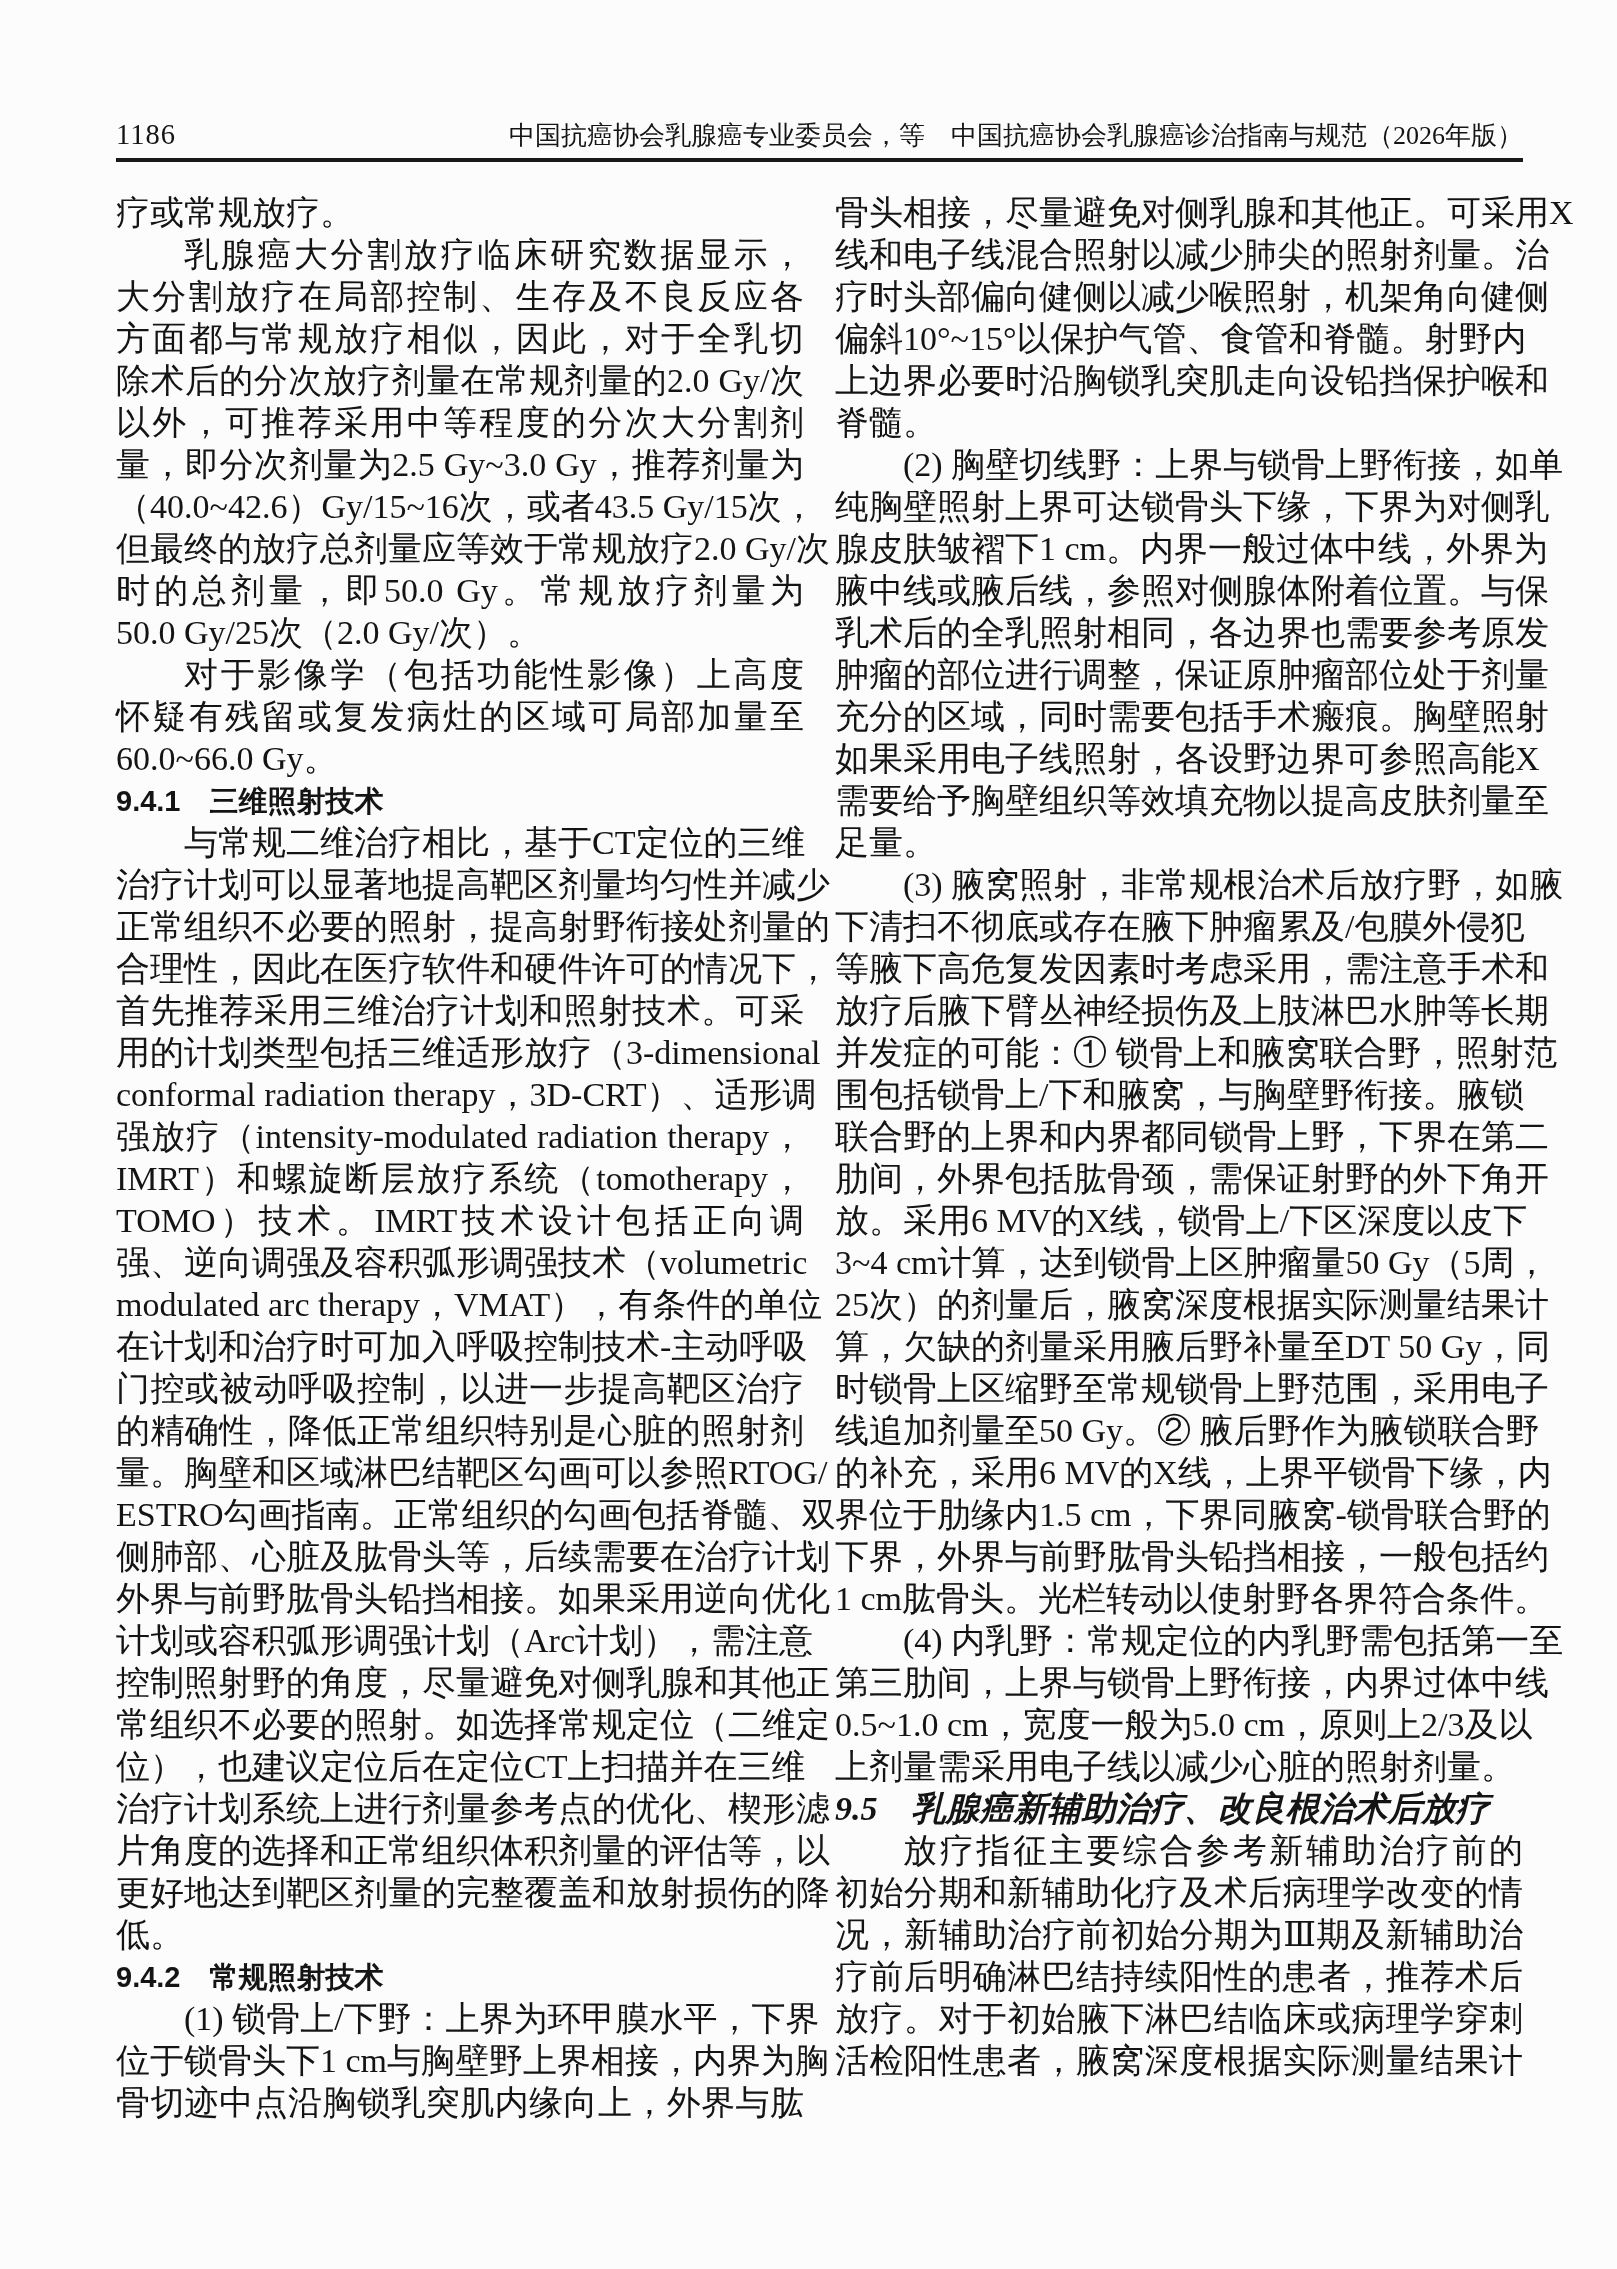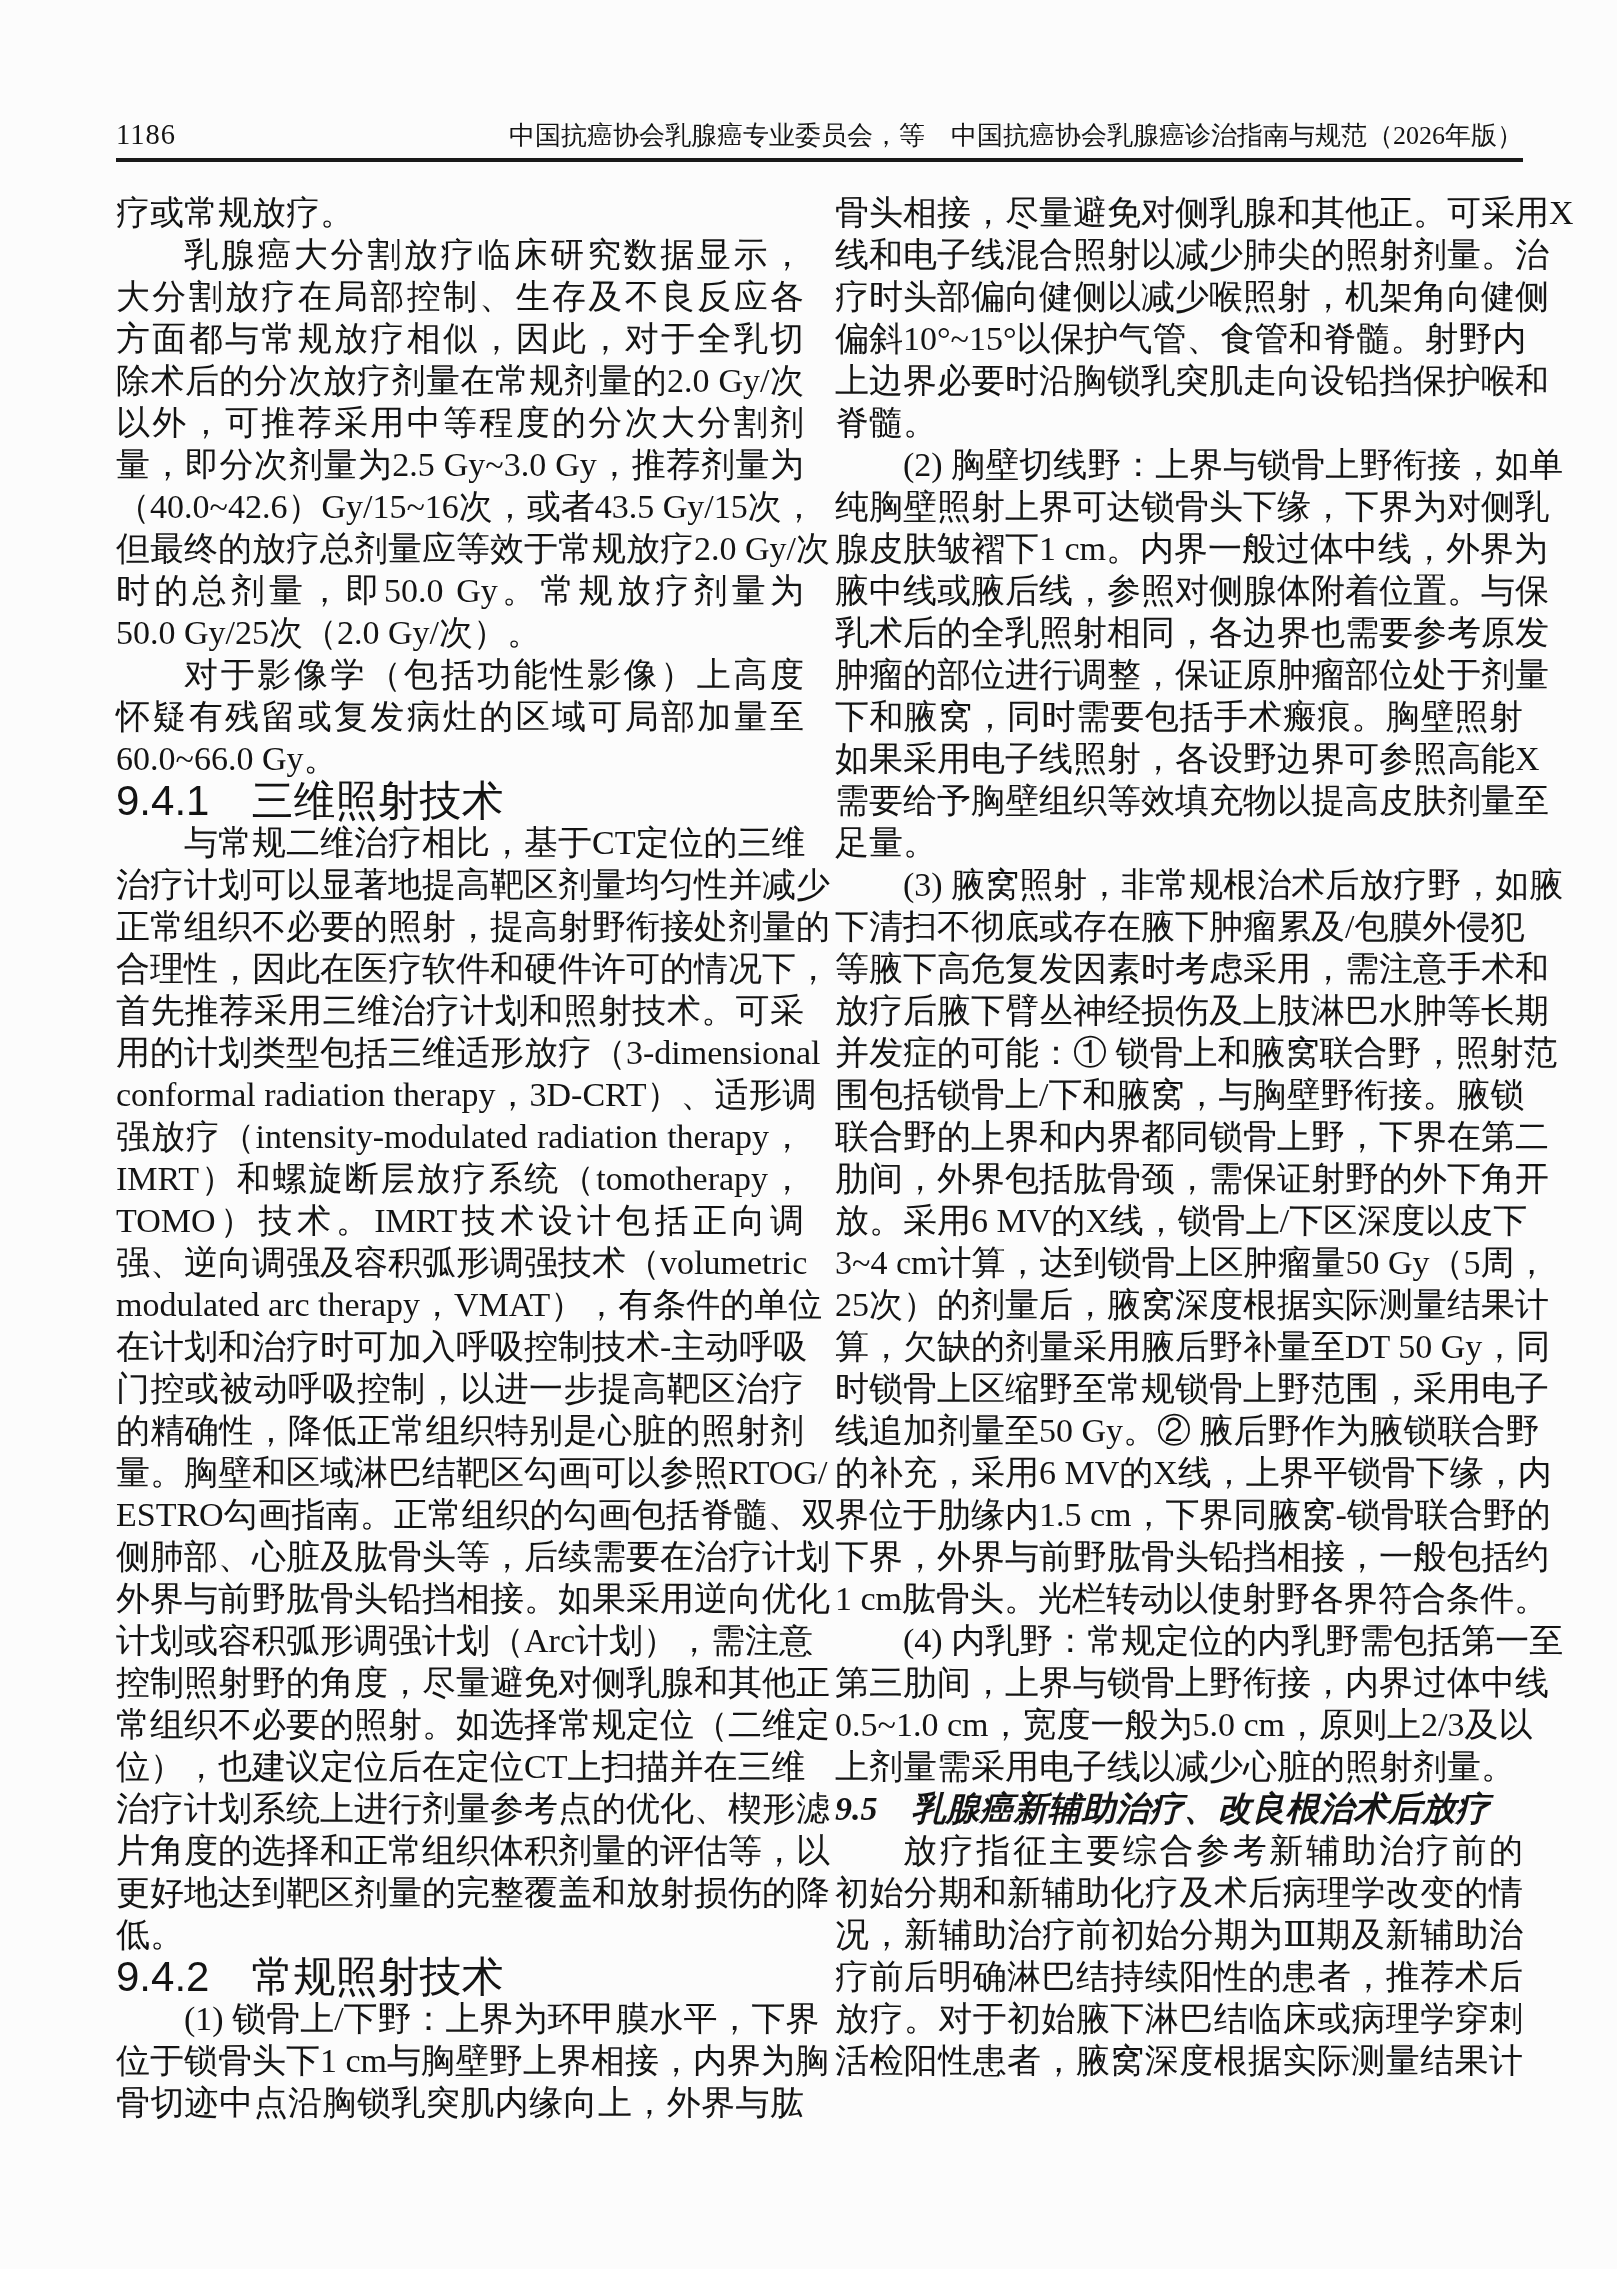--- a/index.html
+++ b/index.html
@@ -54,23 +54,23 @@
     height: 42px;
     white-space: nowrap;
     text-align: justify;
     text-align-last: justify;
     text-justify: inter-character;
   }
   .ln.end { text-align-last: left; }
   .ln.ind { text-indent: 2em; }
   .ln.h1 {
     font-family: "Liberation Sans", "DejaVu Sans", sans-serif;
-    font-weight: normal;
+    font-weight: bold;
     text-align-last: left;
-    font-size: 42px;
+    font-size: 29px;
   }
   .ln.h2 {
     font-style: italic;
     font-weight: 600;
     text-align-last: left;
   }
 </style>
 </head>
 <body>
 
@@ -134,21 +134,21 @@
       <div class="ln">疗时头部偏向健侧以减少喉照射，机架角向健侧</div>
       <div class="ln">偏斜10°~15°以保护气管、食管和脊髓。射野内</div>
       <div class="ln">上边界必要时沿胸锁乳突肌走向设铅挡保护喉和</div>
       <div class="ln end">脊髓。</div>
       <div class="ln ind">(2) 胸壁切线野：上界与锁骨上野衔接，如单</div>
       <div class="ln">纯胸壁照射上界可达锁骨头下缘，下界为对侧乳</div>
       <div class="ln">腺皮肤皱褶下1 cm。内界一般过体中线，外界为</div>
       <div class="ln">腋中线或腋后线，参照对侧腺体附着位置。与保</div>
       <div class="ln">乳术后的全乳照射相同，各边界也需要参考原发</div>
       <div class="ln">肿瘤的部位进行调整，保证原肿瘤部位处于剂量</div>
-      <div class="ln">下和腋窝，同时需要包括手术瘢痕。胸壁照射</div>
+      <div class="ln">充分的区域，同时需要包括手术瘢痕。胸壁照射</div>
       <div class="ln">如果采用电子线照射，各设野边界可参照高能X</div>
       <div class="ln">需要给予胸壁组织等效填充物以提高皮肤剂量至</div>
       <div class="ln end">足量。</div>
       <div class="ln ind">(3) 腋窝照射，非常规根治术后放疗野，如腋</div>
       <div class="ln">下清扫不彻底或存在腋下肿瘤累及/包膜外侵犯</div>
       <div class="ln">等腋下高危复发因素时考虑采用，需注意手术和</div>
       <div class="ln">放疗后腋下臂丛神经损伤及上肢淋巴水肿等长期</div>
       <div class="ln">并发症的可能：① 锁骨上和腋窝联合野，照射范</div>
       <div class="ln">围包括锁骨上/下和腋窝，与胸壁野衔接。腋锁</div>
       <div class="ln">联合野的上界和内界都同锁骨上野，下界在第二</div>

